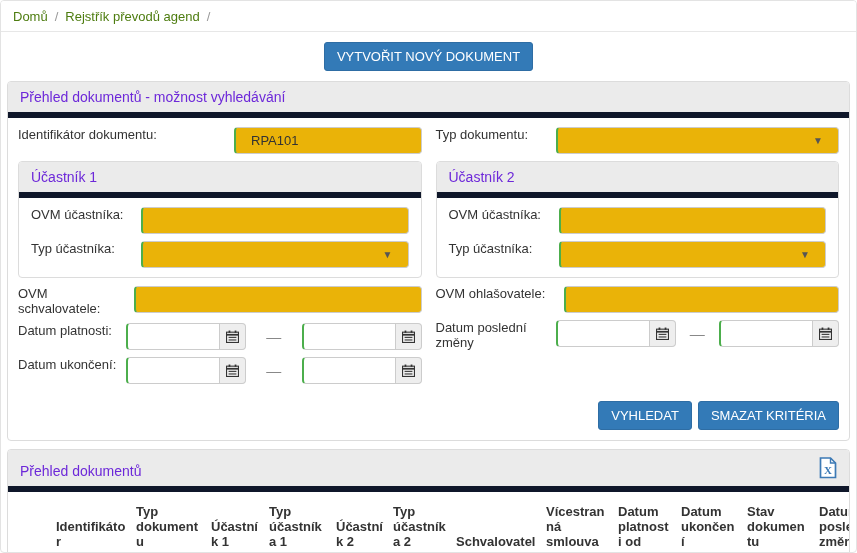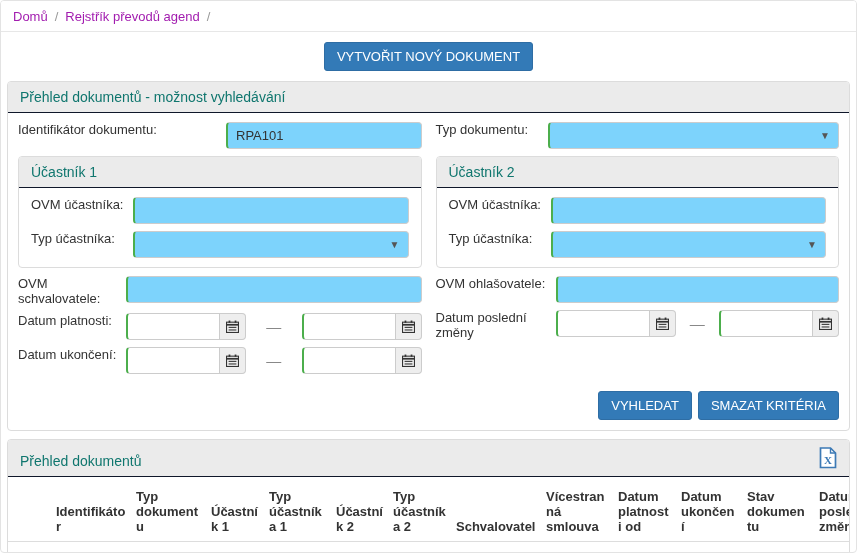--- a/index.html
+++ b/index.html
@@ -12,60 +12,61 @@
     border: 1px solid #e3e3e3; border-radius: 4px;
   }
   a { text-decoration: none; }
 
   
   .breadcrumb-bar {
     height: 31px; display:flex; align-items:center;
     padding: 0 12px; border-bottom: 1px solid #e7e7e7;
     background: #fff;
   }
-  .breadcrumb-bar a { color:#a21caf; cursor:pointer;text-align:right; }
+  .breadcrumb-bar a { color:#4d7c0f; cursor:pointer;text-align:right; }
   .breadcrumb-bar .sep { color:#999; margin: 0 7px; }
 
   .page { padding: 8px 6px 0 6px; }
 
   
   .btn {
     background:#337ab7; color:#fff; border:1px solid #2e6da4;
     border-radius:3px; padding: 6px 12px; font-size:13px;
     font-family:"Liberation Sans",sans-serif; cursor:pointer;
     white-space:nowrap;
   }
   .toolbar-row { display:flex; justify-content:center; padding: 2px 0 10px 0; }
 
   
   .panel { border:1px solid #dcdcdc; border-radius:4px; background:#fff; }
   .panel-header {
-    background:#ebebeb; color:#0f766e; font-size:14px;
-    padding: 7px 12px; border-bottom:1px solid #0f172a;
+    background:#ebebeb; color:#6d28d9; font-size:14px;
+    padding: 7px 12px; border-bottom:6px solid #0f172a;
     border-radius: 3px 3px 0 0;
   }
   .panel-body { padding: 9px 10px 10px 10px; }
 
   .grid-2 { display:flex; gap: 14px; }
   .grid-2 > .col { flex:1; min-width:0; }
 
   .field-row { display:flex; align-items:flex-start; margin-bottom:7px; }
   .field-row label { flex: 0 0 auto; padding-right: 8px; }
   .lbl-main   { width: 208px; }
   .lbl-type   { width: 112px; }
   .lbl-sub    { width: 102px; }
   .lbl-left   { width: 108px; }
   .lbl-right  { width: 120px; }
 
   .text-input, .select-box {
     height: 27px; border:1px solid #ccc; border-radius:4px;
     border-left: 2px solid #4cae4c;
-    background:#7dd3fc; flex:1; min-width:0;
+    background:#eab308; flex:1; min-width:0;
     font-family:"Liberation Sans",sans-serif; font-size:13px; color:#333;
-    padding: 3px 8px;
+    padding: 3px 15px;
+    margin-left: 8px;
   }
   .select-box { display:flex; align-items:center; justify-content:flex-end; cursor:pointer; }
   .select-box .arrow { color:#555; font-size:10px; }
 
   .subpanel { flex:1; min-width:0; border:1px solid #dcdcdc; border-radius:4px; margin-bottom:8px; }
   .subpanel .panel-body { padding: 9px 12px 2px 12px; }
 
   
   .date-range { flex:1; display:flex; align-items:center; min-width:0; }
   .date-pair { display:flex; align-items:center; }

